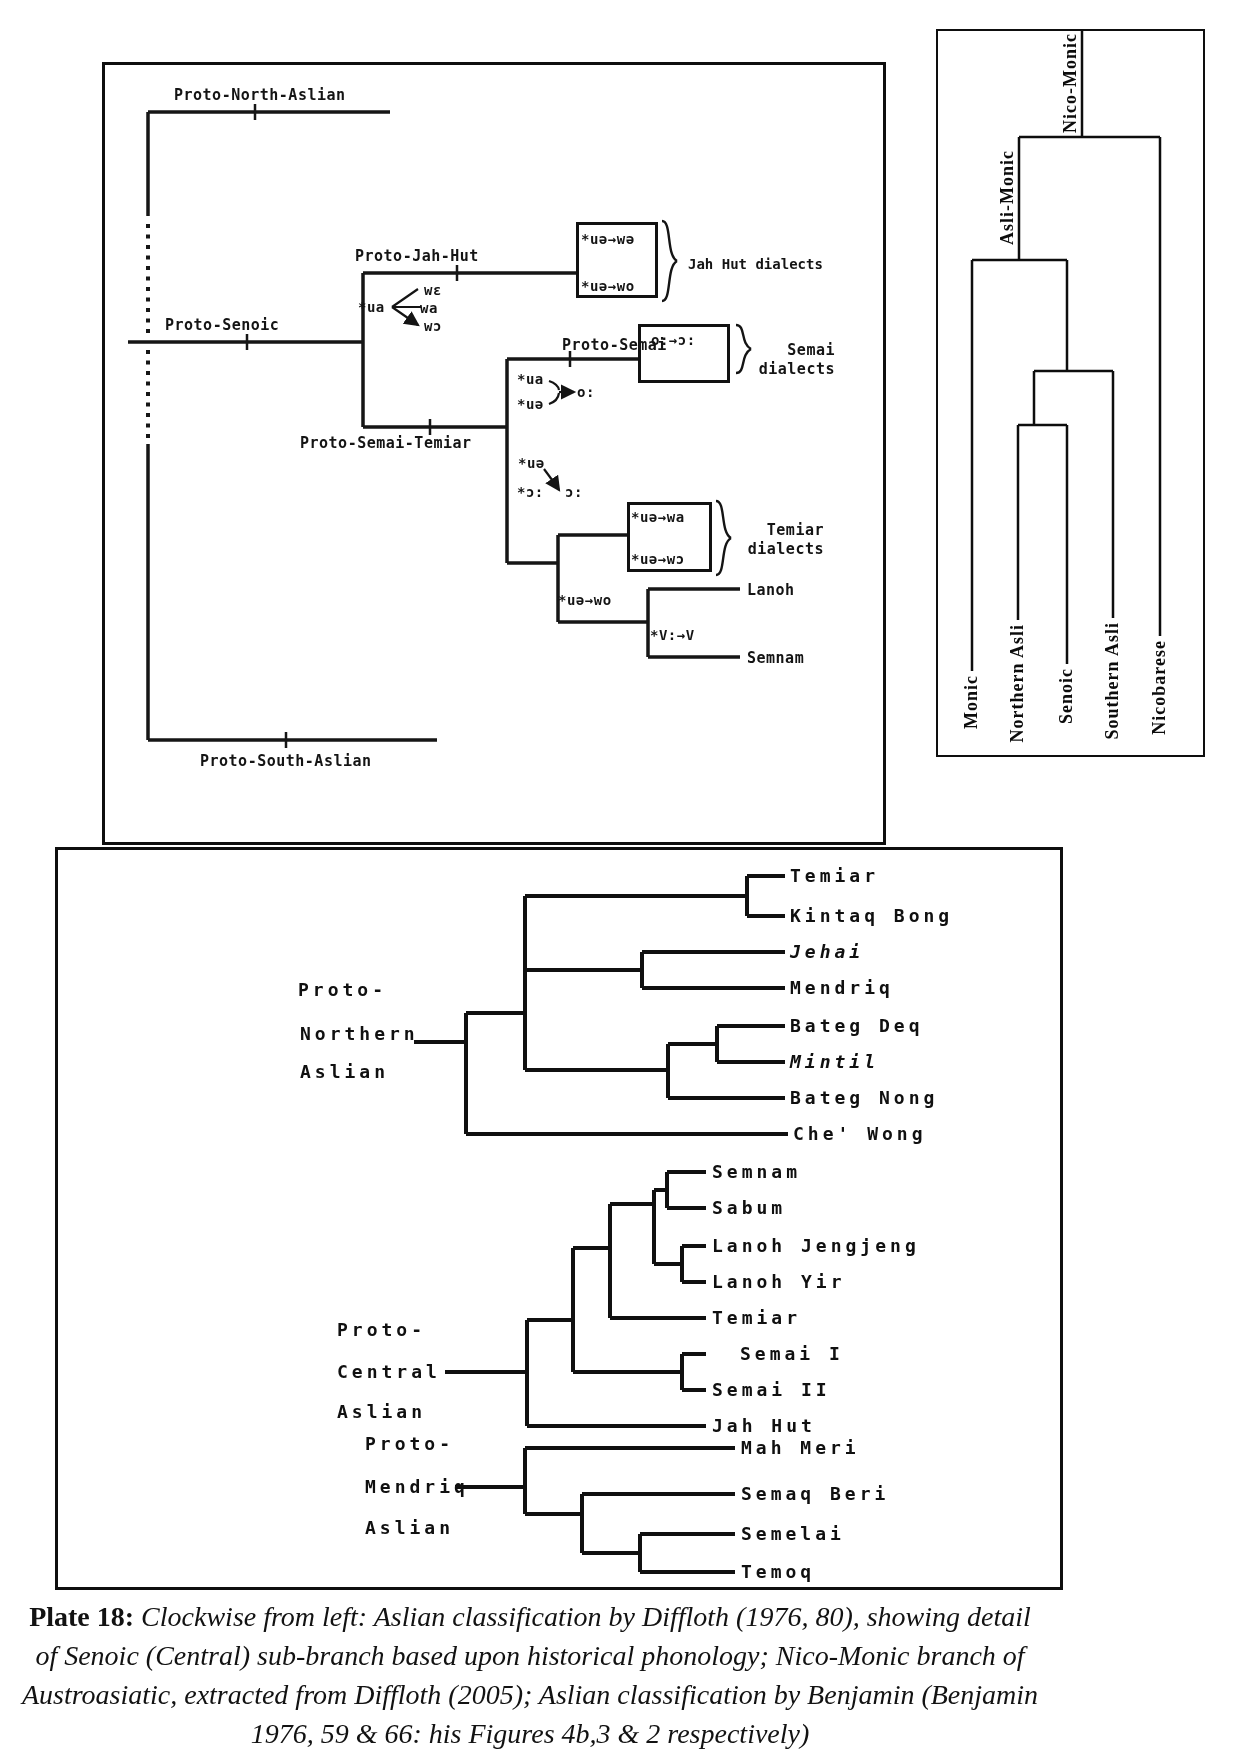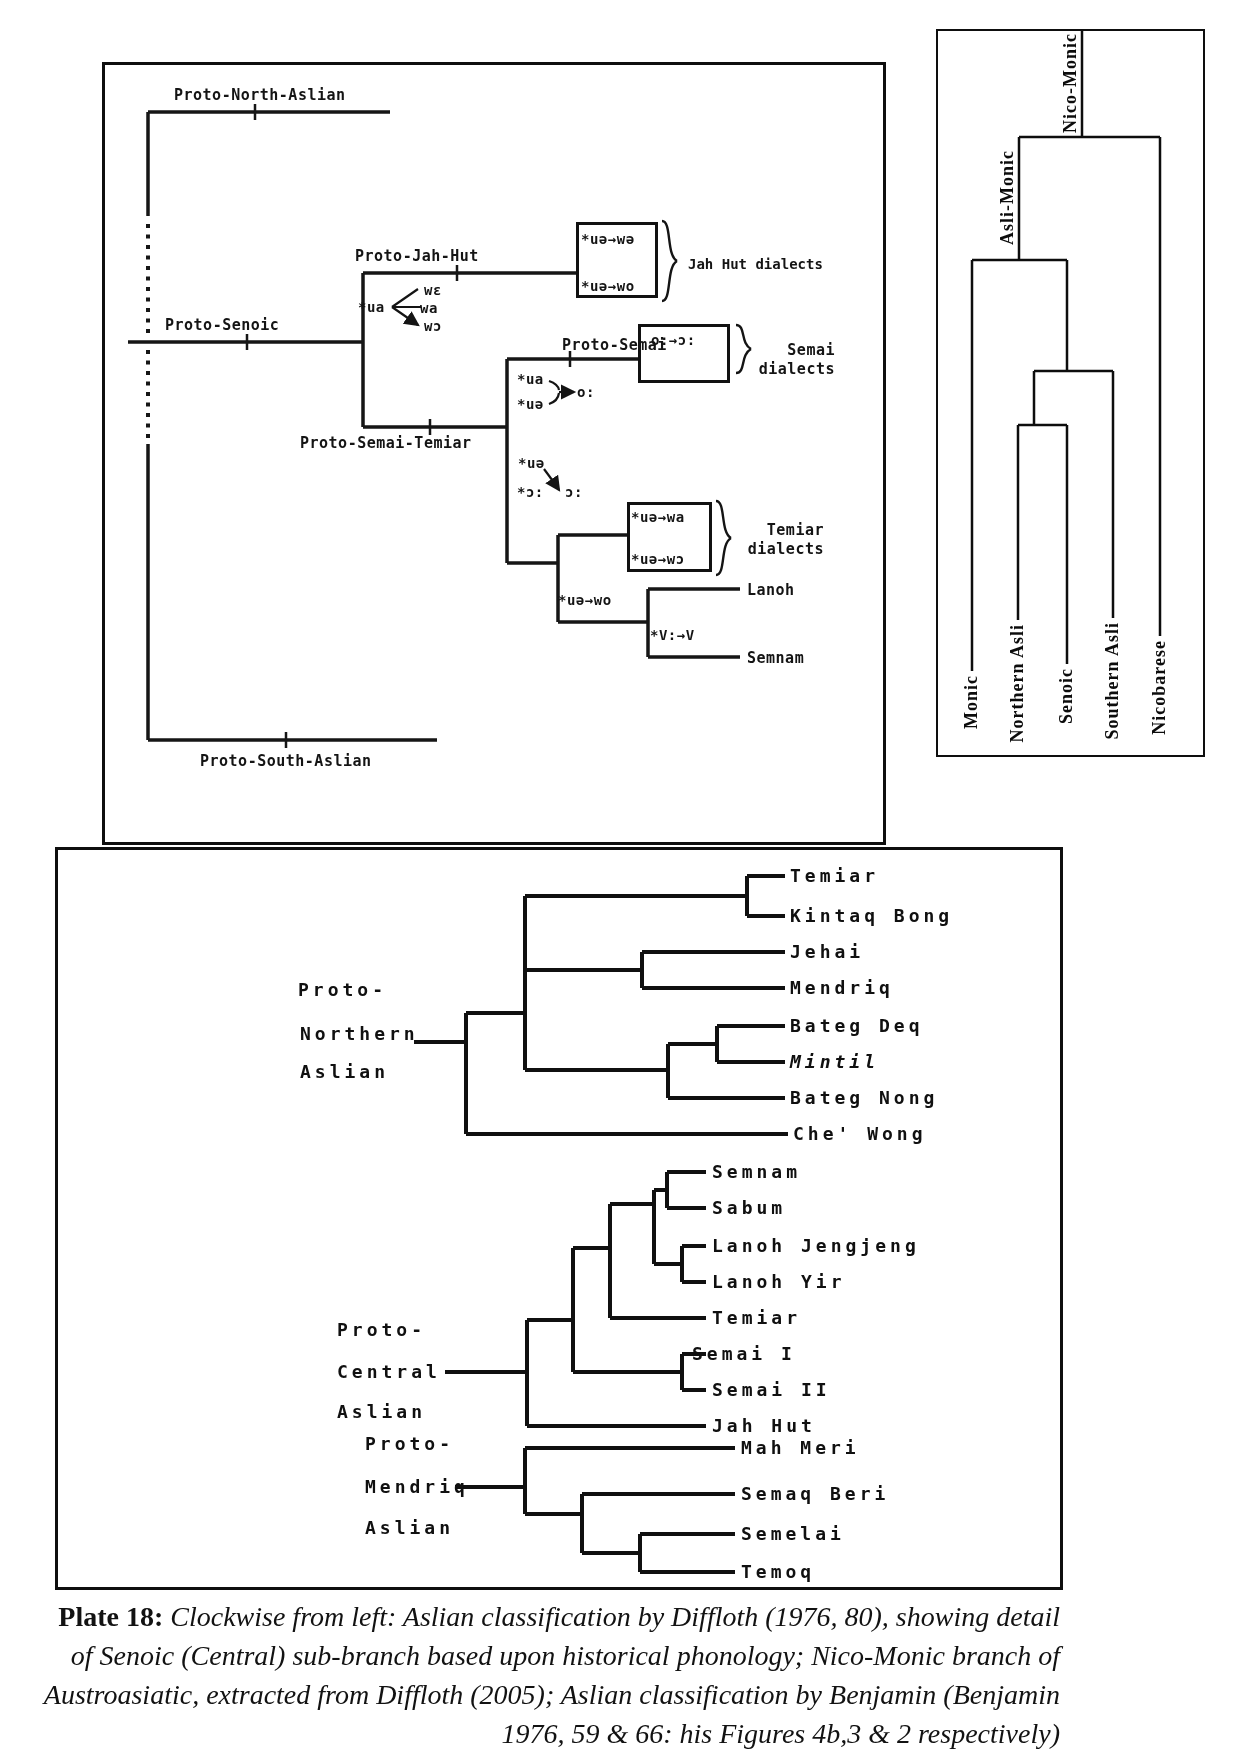--- a/index.html
+++ b/index.html
@@ -9,21 +9,21 @@
   svg.overlay{position:absolute;left:0;top:0;z-index:2;}
   .mono{position:absolute;z-index:3;font:bold 15px "DejaVu Sans Mono",monospace;
         letter-spacing:.5px;color:#141414;white-space:pre;line-height:18px;text-align:right;}
   .sm{font-size:14px;}
   .wrap{white-space:normal;width:80px;line-height:19px;}
   .pbox{position:absolute;border:3px solid #111;box-sizing:border-box;z-index:2;background:transparent;}
   .benj{position:absolute;z-index:3;font:bold 18px "DejaVu Sans Mono",monospace;
         letter-spacing:4px;color:#101010;white-space:pre;line-height:22px;}
   .vtext{position:absolute;z-index:3;writing-mode:vertical-rl;transform:rotate(180deg);
          font:bold 18px "Liberation Serif",serif;letter-spacing:1px;color:#0c0c0c;white-space:pre;}
-  .caption{position:absolute;left:0;top:1597px;width:1060px;z-index:3;text-align:right;
+  .caption{position:absolute;left:0;top:1597px;width:1060px;z-index:3;text-align:center;
            font:italic 28px "Liberation Serif",serif;color:#121212;}
   .cap-line{line-height:39px;}
   .plate{font-style:normal;font-weight:bold;}
 </style>
 </head>
 <body>
 
 <div id="page">
 
   <div class="panel" style="left:102px;top:62px;width:784px;height:783px;"></div>
@@ -119,37 +119,37 @@
   <span class="vtext" style="left:1056px;top:668px;">Senoic</span>
   <span class="vtext" style="left:1102px;top:622px;">Southern Asli</span>
   <span class="vtext" style="left:1149px;top:640px;">Nicobarese</span>
 
   <span class="benj" style="left:298px;top:979px;">Proto-</span>
   <span class="benj" style="left:300px;top:1023px;">Northern</span>
   <span class="benj" style="left:300px;top:1061px;">Aslian</span>
 
   <span class="benj" style="left:790px;top:865px;">Temiar</span>
   <span class="benj" style="left:790px;top:905px;">Kintaq Bong</span>
-  <span class="benj" style="left:790px;top:941px;">Jehai</span>
+  <span class="benj" style="left:790px;top:941px;font-style:italic;">Jehai</span>
   <span class="benj" style="left:790px;top:977px;">Mendriq</span>
   <span class="benj" style="left:790px;top:1015px;">Bateg Deq</span>
   <span class="benj" style="left:790px;top:1051px;font-style:italic;">Mintil</span>
   <span class="benj" style="left:790px;top:1087px;">Bateg Nong</span>
   <span class="benj" style="left:793px;top:1123px;">Che' Wong</span>
 
   <span class="benj" style="left:337px;top:1319px;">Proto-</span>
   <span class="benj" style="left:337px;top:1361px;">Central</span>
   <span class="benj" style="left:337px;top:1401px;">Aslian</span>
 
   <span class="benj" style="left:712px;top:1161px;">Semnam</span>
   <span class="benj" style="left:712px;top:1197px;">Sabum</span>
   <span class="benj" style="left:712px;top:1235px;">Lanoh Jengjeng</span>
   <span class="benj" style="left:712px;top:1271px;">Lanoh Yir</span>
   <span class="benj" style="left:712px;top:1307px;">Temiar</span>
-  <span class="benj" style="left:692px;top:1343px;">Semai I</span>
+  <span class="benj" style="left:740px;top:1343px;">Semai I</span>
   <span class="benj" style="left:712px;top:1379px;">Semai II</span>
   <span class="benj" style="left:712px;top:1415px;">Jah Hut</span>
 
   <span class="benj" style="left:365px;top:1433px;">Proto-</span>
   <span class="benj" style="left:365px;top:1476px;">Mendriq</span>
   <span class="benj" style="left:365px;top:1517px;">Aslian</span>
 
   <span class="benj" style="left:741px;top:1437px;">Mah Meri</span>
   <span class="benj" style="left:741px;top:1483px;">Semaq Beri</span>
   <span class="benj" style="left:741px;top:1523px;">Semelai</span>

